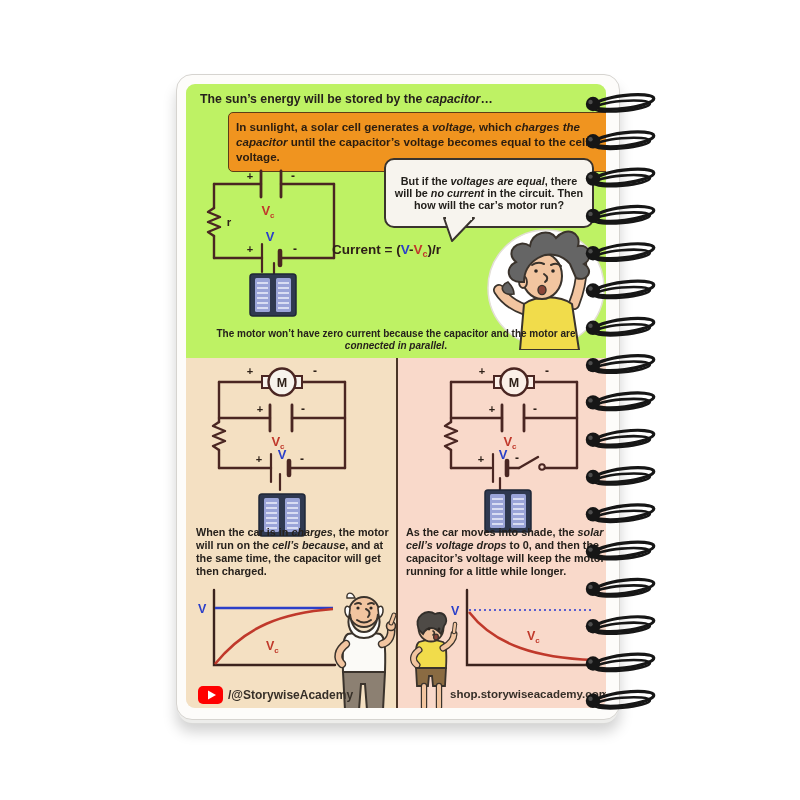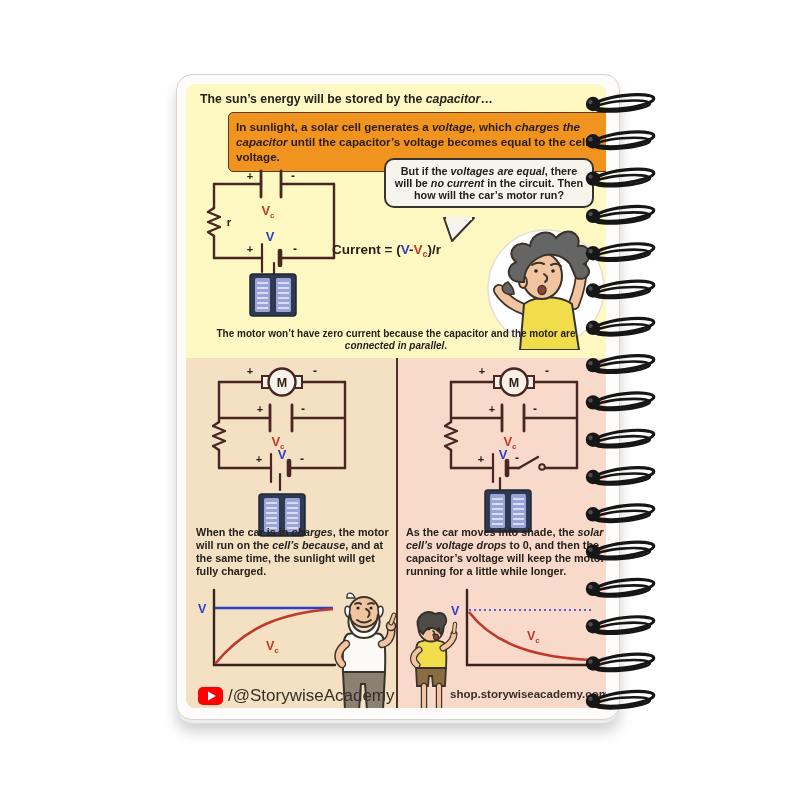--- a/index.html
+++ b/index.html
@@ -14,52 +14,52 @@
   .page{
     position:absolute;left:176px;top:74px;width:442px;height:644px;
     background:#fdfcfa;border:1px solid #d6d4d0;border-radius:16px;
     box-shadow:0 5px 0 -2px #ededeb, 0 8px 0 -4px #dadad8, 0 12px 14px rgba(0,0,0,.18);
     z-index:1;
   }
   .content{
     position:absolute;left:9px;top:9px;width:420px;height:624px;
     border-radius:9px;overflow:hidden;background:#f1eee7;
   }
-  .top-sec{position:absolute;left:0;top:0;width:420px;height:274px;background:#fef9c3;}
+  .top-sec{position:absolute;left:0;top:0;width:420px;height:274px;background:#bef264;}
   .panels{position:absolute;left:0;top:274px;width:420px;height:350px;display:flex;}
   .panel-left{position:relative;width:212px;height:350px;background:#f4e0c2;border-right:2px solid #4a3426;box-sizing:border-box;overflow:hidden;}
   .panel-right{position:relative;flex:1;height:350px;background:#f9d9ca;overflow:hidden;}
 
   .h-title{position:absolute;left:14px;top:8px;font-size:12.3px;font-weight:bold;color:#26211c;}
   em{font-style:italic;font-weight:bold;}
   .obox{
     position:absolute;left:10px;top:28px;width:384px;background:#f0941f;
     border:1.6px solid #5d3d17;border-radius:5px;padding:7px 7px;
     font-size:11.6px;font-weight:bold;color:#2b1d10;line-height:1.28;margin-left:32px;
   }
   .formula{position:absolute;left:146px;top:158px;font-size:13.5px;font-weight:bold;color:#2e2018;white-space:nowrap;}
   .fv{color:#2b3fc9;} .fvc{color:#c0392b;}
   .sub{font-size:9px;vertical-align:-3px;}
 
   .bubble{
     position:absolute;left:198px;top:74px;width:194px;z-index:5;
     background:#f7f4ee;border:2px solid #3a342e;border-radius:10px;
-    padding:5px 6px;font-size:10.8px;font-weight:bold;line-height:1.12;
+    padding:15px 6px;font-size:10.8px;font-weight:bold;line-height:1.12;
     text-align:center;color:#23201c;
   }
   .bubble-tail{position:absolute;left:256px;top:133px;z-index:5;}
   .note{
     position:absolute;left:8px;top:244px;width:404px;text-align:center;z-index:6;
     font-size:10px;font-weight:bold;line-height:1.22;color:#26211c;
   }
   .caption{position:absolute;font-size:10.8px;font-weight:bold;line-height:1.2;color:#26211c;}
   .cap-left{left:10px;top:168px;width:200px;}
   .cap-right{left:8px;top:168px;width:202px;}
 
-  .footer-left{position:absolute;left:12px;top:328px;display:flex;align-items:center;gap:5px;font-size:17px;font-weight:normal;color:#362f28;}
+  .footer-left{position:absolute;left:12px;top:328px;display:flex;align-items:center;gap:5px;font-size:12px;font-weight:bold;color:#362f28;}
   .footer-right{position:absolute;left:52px;top:330px;font-size:11.5px;font-weight:bold;color:#362f28;}
 
   .abs{position:absolute;}
   svg{display:block;}
   .binding{position:absolute;left:578px;top:68px;z-index:20;}
 </style>
 </head>
 <body>
 
 <div class="scene">
@@ -283,21 +283,21 @@
               <rect x="0" y="0" width="46" height="42" rx="3" fill="#2f3950" stroke="#1f2737" stroke-width="1.5"></rect>
               <rect x="5" y="4" width="15" height="34" rx="1.5" fill="#9aa4d8"></rect>
               <rect x="26" y="4" width="15" height="34" rx="1.5" fill="#9aa4d8"></rect>
               <g stroke="#eef0fb" stroke-width="1.6">
                 <path d="M7,9 H18 M7,14 H18 M7,19 H18 M7,24 H18 M7,29 H18 M7,34 H18"></path>
                 <path d="M28,9 H39 M28,14 H39 M28,19 H39 M28,24 H39 M28,29 H39 M28,34 H39"></path>
               </g>
             </g>
           </svg>
 
-          <div class="caption cap-left"><span>When the car is in </span><em>charges</em><span>, the motor will run on the </span><em>cell’s because</em><span>, and at the same time, the sunlight will get fully charged.</span></div>
+          <div class="caption cap-left"><span>When the car is in </span><em>charges</em><span>, the motor will run on the </span><em>cell’s because</em><span>, and at the same time, the capacitor will get then charged.</span></div>
 
           <svg class="abs" style="left:8px;top:228px;" width="145" height="85" viewBox="0 0 145 85">
             <path d="M20,4 V79 H141" stroke="#3b231d" stroke-width="2.4" fill="none" stroke-linecap="round"></path>
             <path d="M21,22 H139" stroke="#2b3fc9" stroke-width="2.6" fill="none"></path>
             <path d="M21,78 C52,40 88,27 139,23" stroke="#c0392b" stroke-width="2.6" fill="none"></path>
             <g font-family="Liberation Sans, sans-serif" font-weight="bold">
               <text x="4" y="27" font-size="12.5" fill="#2b3fc9">V</text>
               <text x="72" y="64" font-size="12.5" fill="#c0392b"><tspan>V</tspan><tspan dy="3" font-size="8">c</tspan></text>
             </g>
           </svg>

